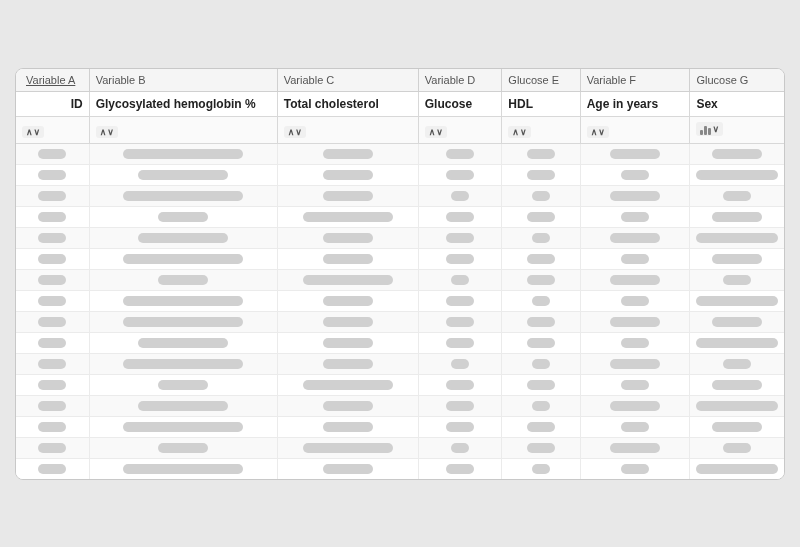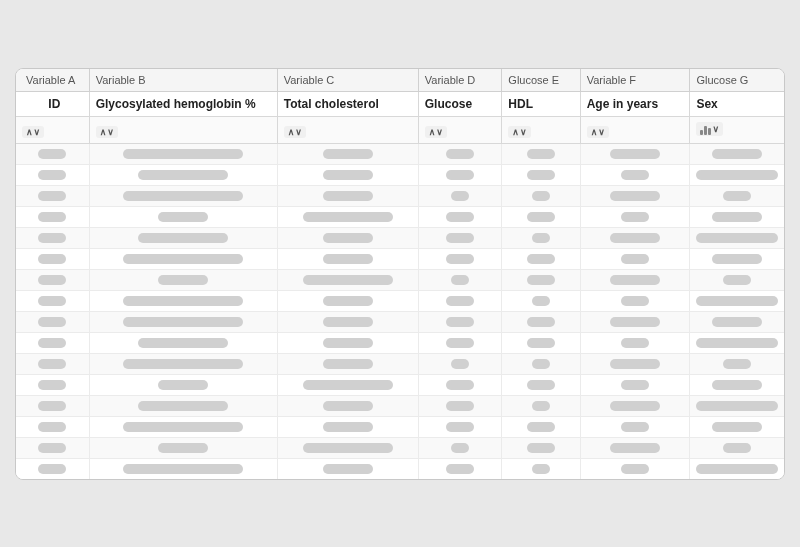--- a/index.html
+++ b/index.html
@@ -45,37 +45,37 @@
       border-right: 1px solid #d0d0d0;
       font-size: 11px;
       font-weight: 400;
       color: #555;
       text-align: left;
       padding: 5px 6px;
       white-space: nowrap;
       overflow: hidden;
     }
     .var-header th:last-child { border-right: none; }
-    .var-header th.first-col { text-align: left; padding-left: 10px; }
+    .var-header th.first-col { text-align: left; padding-left: 10px; text-decoration: underline; }
 
     
     .col-name th {
       background: white;
       border-bottom: 1px solid #d8d8d8;
       border-right: 1px solid #d8d8d8;
       font-size: 12px;
       font-weight: 600;
       color: #222;
       text-align: left;
       padding: 5px 6px;
       white-space: nowrap;
       overflow: hidden;
     }
     .col-name th:last-child { border-right: none; }
-    .col-name th.first-col { text-align: center; padding-left: 10px; }
+    .col-name th.first-col { text-align: right; padding-left: 10px; }
 
     
     .sort-row th {
       background: #fafafa;
       border-bottom: 1px solid #d8d8d8;
       border-right: 1px solid #d8d8d8;
       padding: 4px 6px;
       text-align: left;
     }
     .sort-row th:last-child { border-right: none; }

